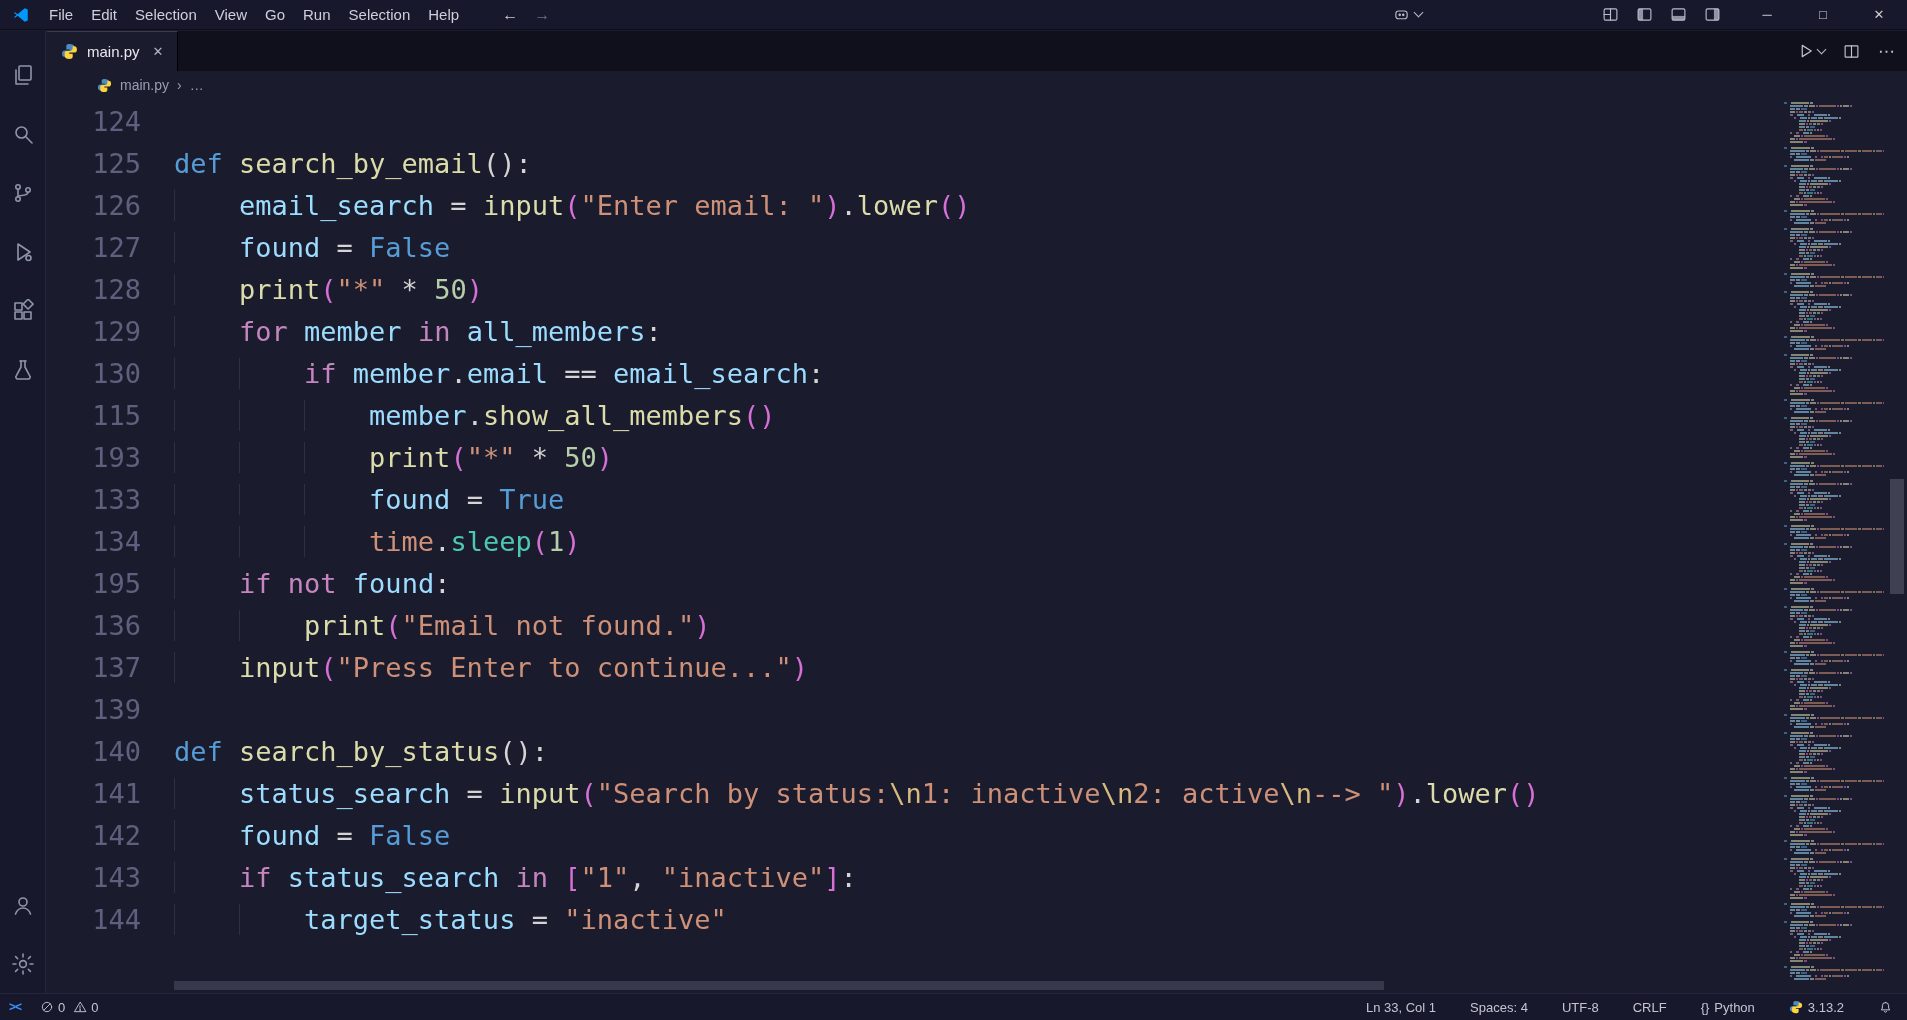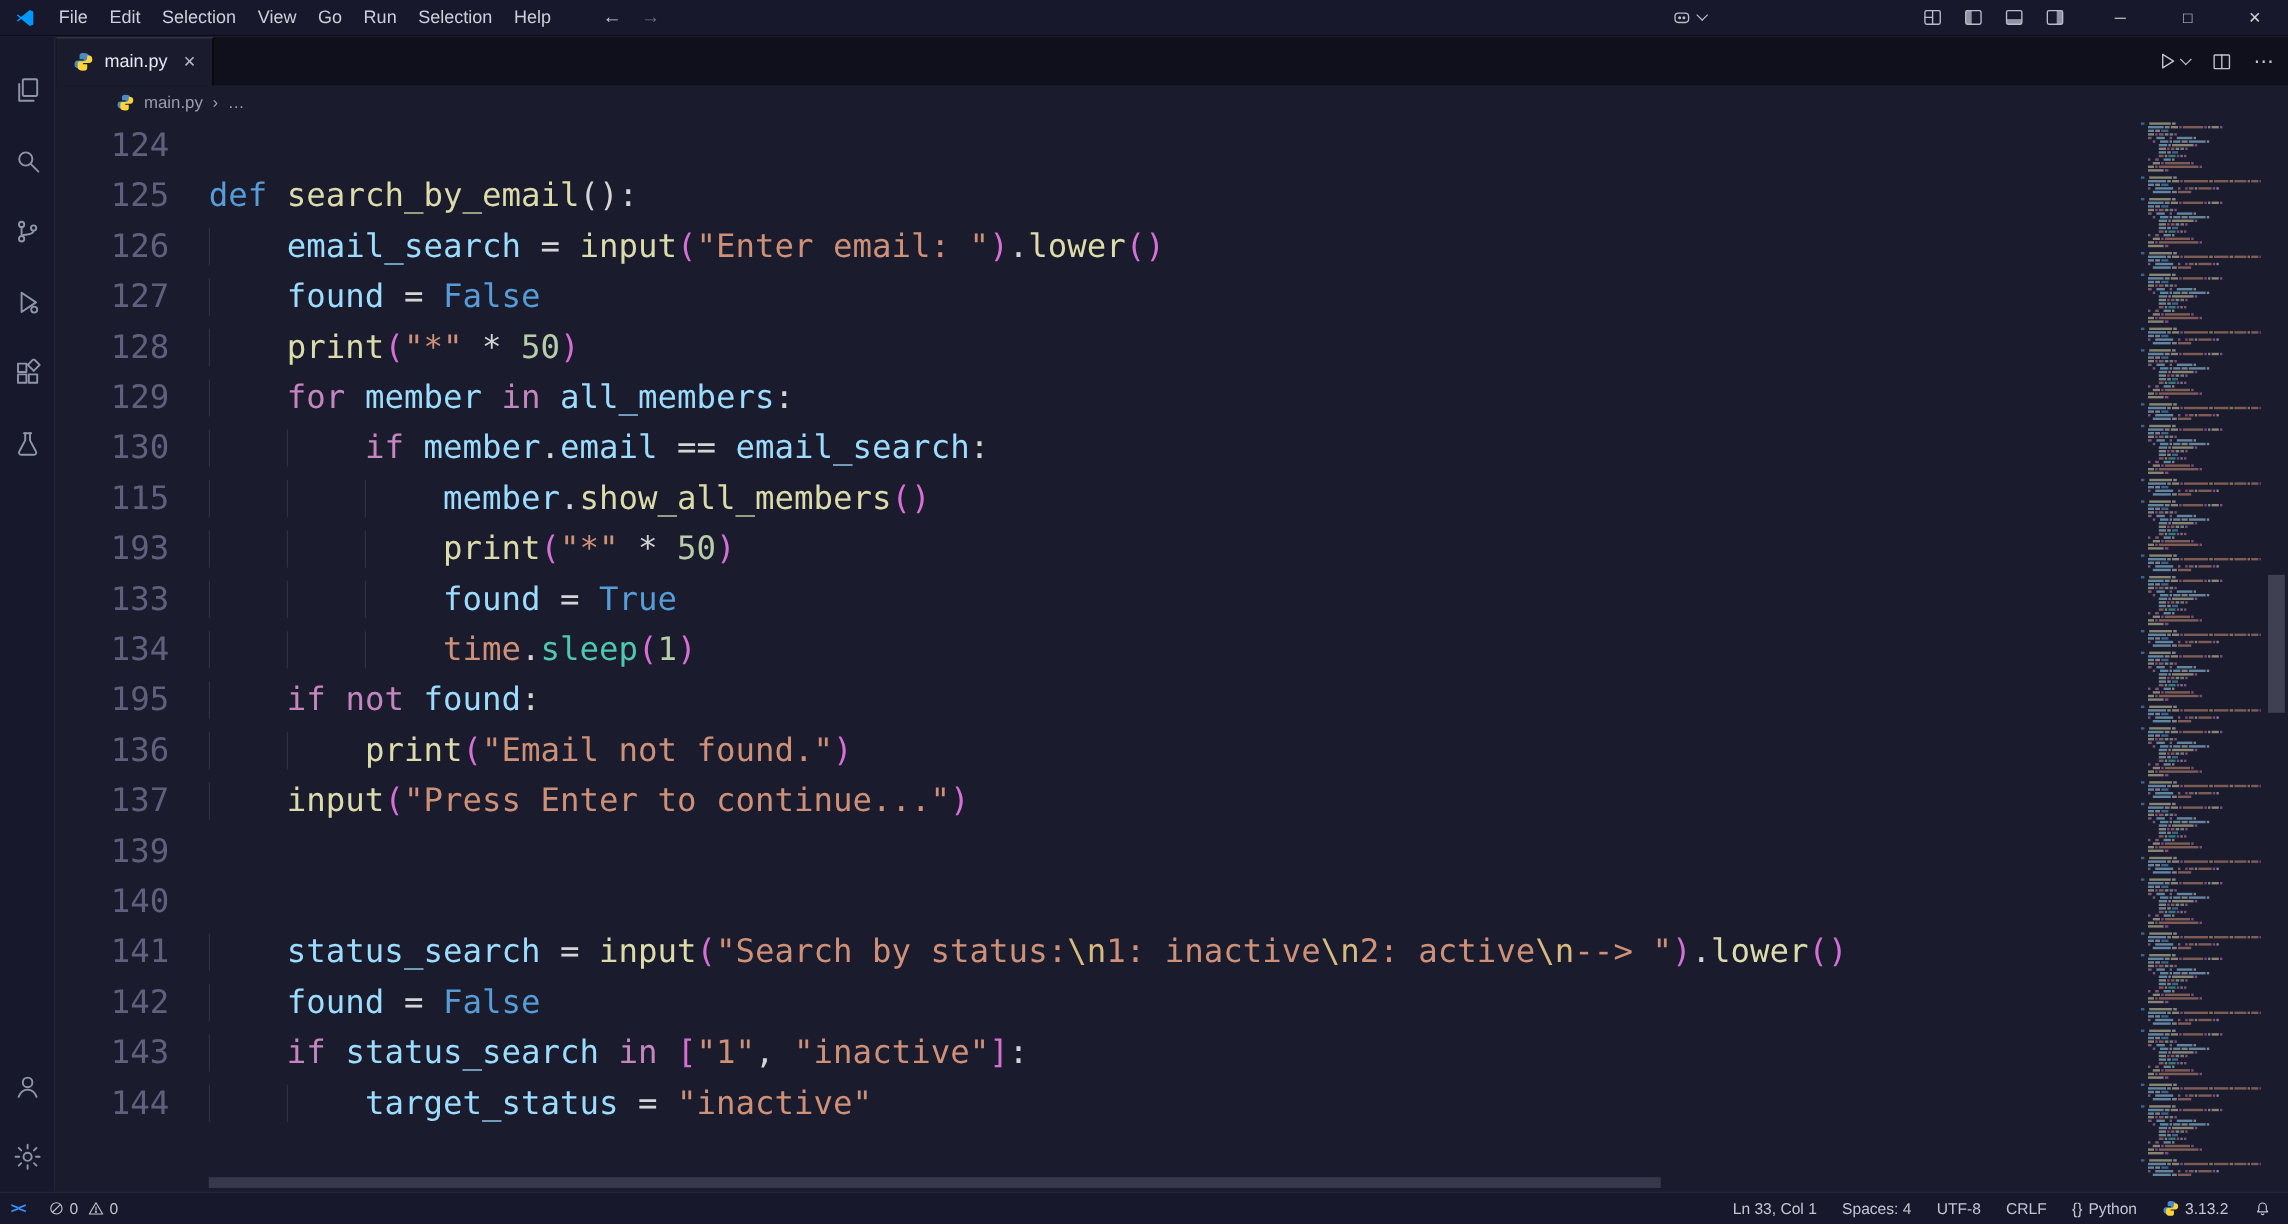--- a/index.html
+++ b/index.html
@@ -65,21 +65,21 @@
   .hthumb { position:absolute; bottom:3px; left:127px; width:1210px; height:9px; background:rgba(125,125,145,.30); }
 
   
   .statusbar { position:absolute; left:0; right:0; bottom:0; height:27px; background:#18182c;
                border-top:1px solid #26263e; display:flex; align-items:center; font-size:13px;
                color:#c5c5d2; z-index:30; }
   .sb-left { display:flex; align-items:center; gap:10px; }
   .remote { width:30px; height:27px; background:transparent; color:#3794ff; font-weight:bold;
             display:flex; align-items:center; justify-content:center; font-size:12px; letter-spacing:-1px; }
   .sb-group { display:flex; align-items:center; gap:4px; }
-  .sb-right { margin-left:auto; display:flex; align-items:center; gap:21px; padding-right:14px; }
+  .sb-right { margin-left:auto; display:flex; align-items:center; gap:34px; padding-right:14px; }
   .sb-item { display:flex; align-items:center; gap:5px; }
 
   
   .watermark { position:absolute; left:820px; top:898px; display:flex; align-items:center; gap:14px;
                direction:rtl; z-index:15; pointer-events:none; opacity:.32; }
   .wm-text { font-family:"DejaVu Sans", sans-serif; font-size:66px; font-weight:bold; color:#e8e8e8; }
   .wm-ring { width:56px; height:56px; border:7px solid #e8e8e8; border-radius:50%;
              border-bottom-color:transparent; transform:rotate(40deg); }
 
   svg.icon { fill:none; stroke-width:1.6; stroke-linecap:round; stroke-linejoin:round; }
@@ -245,21 +245,21 @@
           <div class="code-line"><div class="line-number">129</div><div class="line-text"><span class="tk-pl indent">    </span><span class="tk-ctrl">for</span><span class="tk-pl"> </span><span class="tk-var">member</span><span class="tk-pl"> </span><span class="tk-ctrl">in</span><span class="tk-pl"> </span><span class="tk-var">all_members</span><span class="tk-pl">:</span></div></div>
           <div class="code-line"><div class="line-number">130</div><div class="line-text"><span class="tk-pl indent">    </span><span class="tk-pl indent">    </span><span class="tk-ctrl">if</span><span class="tk-pl"> </span><span class="tk-var">member</span><span class="tk-pl">.</span><span class="tk-var">email</span><span class="tk-pl"> == </span><span class="tk-var">email_search</span><span class="tk-pl">:</span></div></div>
           <div class="code-line"><div class="line-number">115</div><div class="line-text"><span class="tk-pl indent">    </span><span class="tk-pl indent">    </span><span class="tk-pl indent">    </span><span class="tk-var">member</span><span class="tk-pl">.</span><span class="tk-fn">show_all_members</span><span class="tk-br">()</span></div></div>
           <div class="code-line"><div class="line-number">193</div><div class="line-text"><span class="tk-pl indent">    </span><span class="tk-pl indent">    </span><span class="tk-pl indent">    </span><span class="tk-fn">print</span><span class="tk-br">(</span><span class="tk-str">"*"</span><span class="tk-pl"> * </span><span class="tk-num">50</span><span class="tk-br">)</span></div></div>
           <div class="code-line"><div class="line-number">133</div><div class="line-text"><span class="tk-pl indent">    </span><span class="tk-pl indent">    </span><span class="tk-pl indent">    </span><span class="tk-var">found</span><span class="tk-pl"> = </span><span class="tk-kw">True</span></div></div>
           <div class="code-line"><div class="line-number">134</div><div class="line-text"><span class="tk-pl indent">    </span><span class="tk-pl indent">    </span><span class="tk-pl indent">    </span><span class="tk-mod">time</span><span class="tk-pl">.</span><span class="tk-meth">sleep</span><span class="tk-br">(</span><span class="tk-num">1</span><span class="tk-br">)</span></div></div>
           <div class="code-line"><div class="line-number">195</div><div class="line-text"><span class="tk-pl indent">    </span><span class="tk-ctrl">if</span><span class="tk-pl"> </span><span class="tk-ctrl">not</span><span class="tk-pl"> </span><span class="tk-var">found</span><span class="tk-pl">:</span></div></div>
           <div class="code-line"><div class="line-number">136</div><div class="line-text"><span class="tk-pl indent">    </span><span class="tk-pl indent">    </span><span class="tk-fn">print</span><span class="tk-br">(</span><span class="tk-str">"Email not found."</span><span class="tk-br">)</span></div></div>
           <div class="code-line"><div class="line-number">137</div><div class="line-text"><span class="tk-pl indent">    </span><span class="tk-fn">input</span><span class="tk-br">(</span><span class="tk-str">"Press Enter to continue..."</span><span class="tk-br">)</span></div></div>
           <div class="code-line"><div class="line-number">139</div><div class="line-text"></div></div>
-          <div class="code-line"><div class="line-number">140</div></div>
+          <div class="code-line"><div class="line-number">140</div><div class="line-text"><span class="tk-kw">def</span><span class="tk-pl"> </span><span class="tk-fn">search_by_status</span><span class="tk-pl">():</span></div></div>
           <div class="code-line"><div class="line-number">141</div><div class="line-text"><span class="tk-pl indent">    </span><span class="tk-var">status_search</span><span class="tk-pl"> = </span><span class="tk-fn">input</span><span class="tk-br">(</span><span class="tk-str">"Search by status:</span><span class="tk-esc">\n</span><span class="tk-str">1: inactive</span><span class="tk-esc">\n</span><span class="tk-str">2: active</span><span class="tk-esc">\n</span><span class="tk-str">--&gt; "</span><span class="tk-br">)</span><span class="tk-pl">.</span><span class="tk-fn">lower</span><span class="tk-br">()</span></div></div>
           <div class="code-line"><div class="line-number">142</div><div class="line-text"><span class="tk-pl indent">    </span><span class="tk-var">found</span><span class="tk-pl"> = </span><span class="tk-kw">False</span></div></div>
           <div class="code-line"><div class="line-number">143</div><div class="line-text"><span class="tk-pl indent">    </span><span class="tk-ctrl">if</span><span class="tk-pl"> </span><span class="tk-var">status_search</span><span class="tk-pl"> </span><span class="tk-ctrl">in</span><span class="tk-pl"> </span><span class="tk-br">[</span><span class="tk-str">"1"</span><span class="tk-pl">, </span><span class="tk-str">"inactive"</span><span class="tk-br">]</span><span class="tk-pl">:</span></div></div>
           <div class="code-line"><div class="line-number">144</div><div class="line-text"><span class="tk-pl indent">    </span><span class="tk-pl indent">    </span><span class="tk-var">target_status</span><span class="tk-pl"> = </span><span class="tk-str">"inactive"</span></div></div>
         </div>
     </div>
 
     <div class="minimap">
       <div>
           <div class="mm-row"></div>

